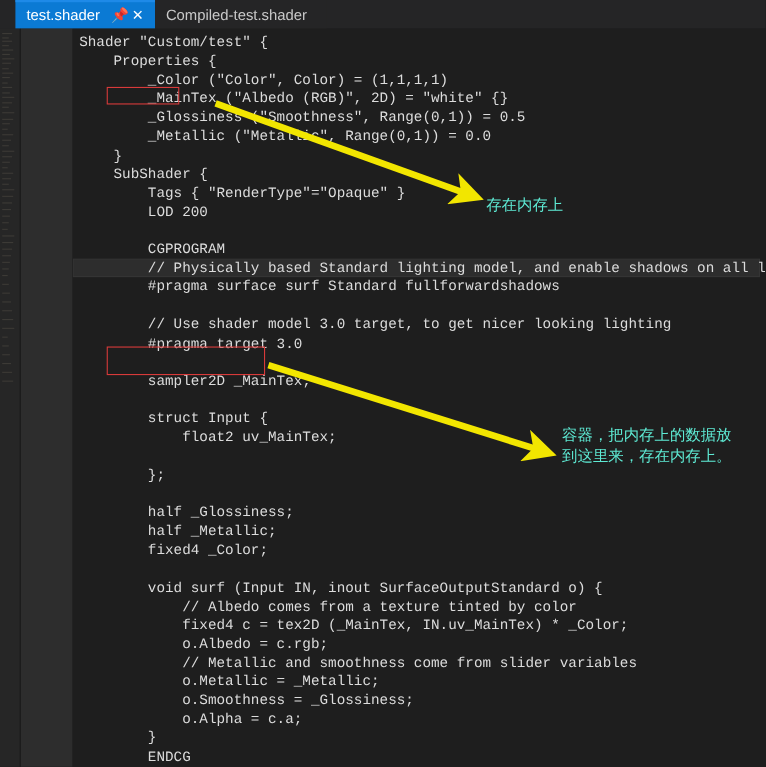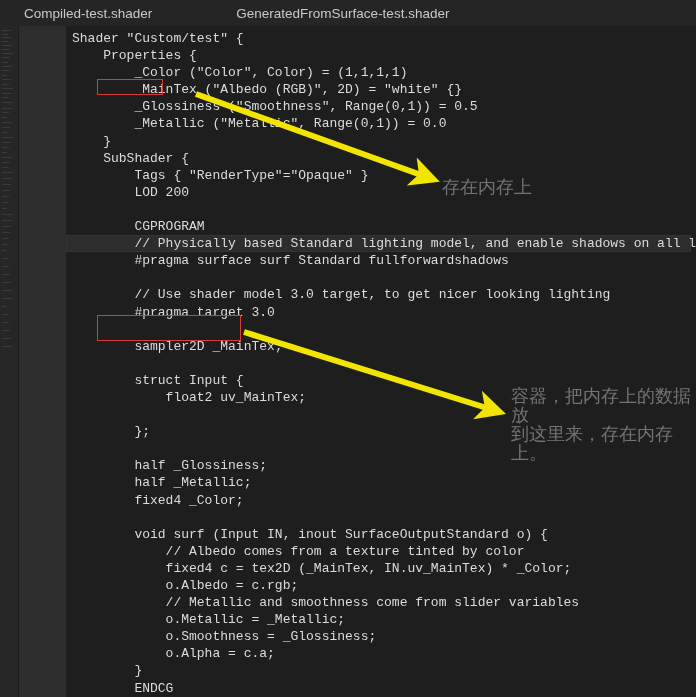--- a/index.html
+++ b/index.html
@@ -138,23 +138,23 @@
     border: 1px solid #d83a3a;
     box-sizing: border-box;
     pointer-events: none;
   }
   #redbox-maintex { left: 97px; top: 79px; width: 66px; height: 16px; }
   #redbox-sampler { left: 97px; top: 315px; width: 144px; height: 26px; }
 
   
   .annot {
     position: absolute;
-    color: #737373;
+    color: #5eead4;
     font-family: Liberation Serif, serif;
-    font-size: 18px;
+    font-size: 14px;
     line-height: 19px;
     white-space: pre-line;
   }
   #annot-1 { left: 442px; top: 178px; }
   #annot-2 { left: 511px; top: 387px; width: 180px; }
 
   
   #arrow-overlay {
     position: absolute;
     left: 0; top: 0;
@@ -162,27 +162,29 @@
     height: 697px;
     pointer-events: none;
   }
 </style>
 </head>
 <body>
 
 <div id="tabbar-left-edge"></div>
 <div id="tab-bar">
   <div class="tab-gap-a"></div>
+  <div class="tab active">
+    <span class="tab-label">test.shader</span>
+    <span class="tab-icon">📌</span>
+    <span class="tab-icon">✕</span>
+  </div>
   <div class="tab inactive">
     <span class="tab-label">Compiled-test.shader</span>
   </div>
   <div class="tab-gap-b"></div>
-  <div class="tab inactive">
-    <span class="tab-label">GeneratedFromSurface-test.shader</span>
-  </div>
 </div>
 
 <div id="left-strip">
     <div class="speck" style="top: 4px; width: 9px;"></div>
     <div class="speck" style="top: 8px; width: 6px;"></div>
     <div class="speck" style="top: 11px; width: 9px;"></div>
     <div class="speck" style="top: 15px; width: 6px;"></div>
     <div class="speck" style="top: 19px; width: 10px;"></div>
     <div class="speck" style="top: 23px; width: 7px;"></div>
     <div class="speck" style="top: 27px; width: 11px;"></div>

